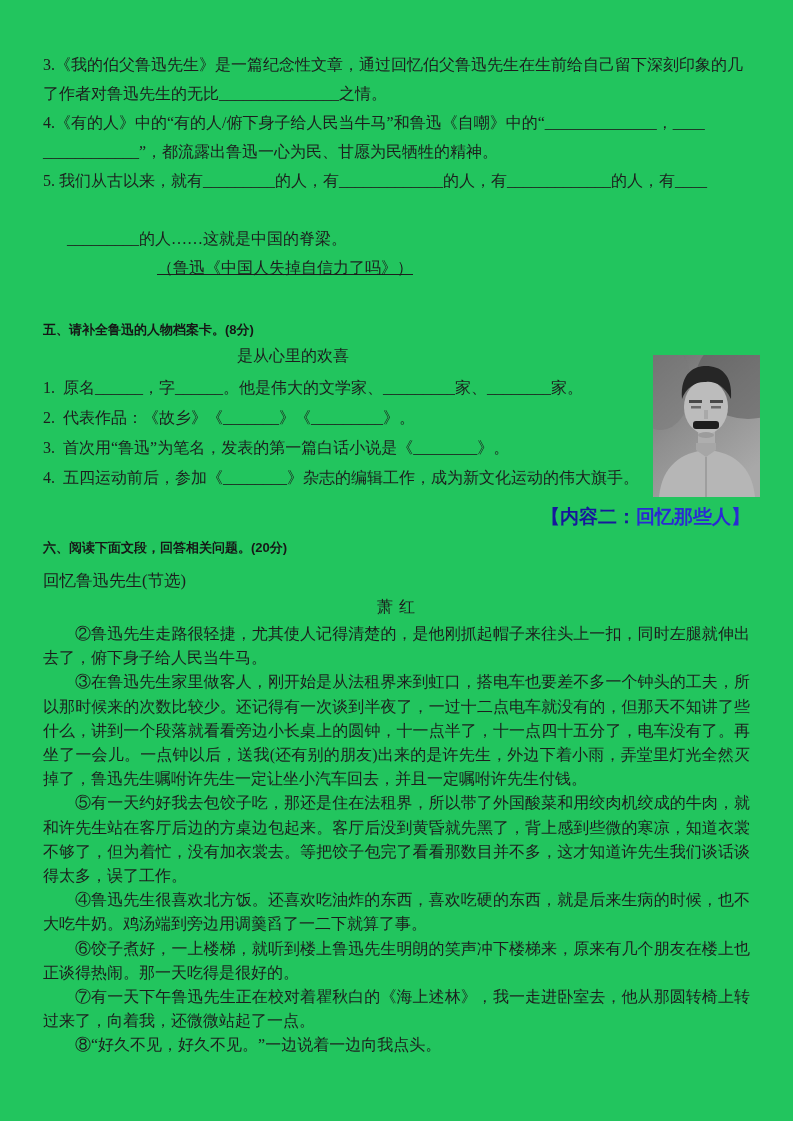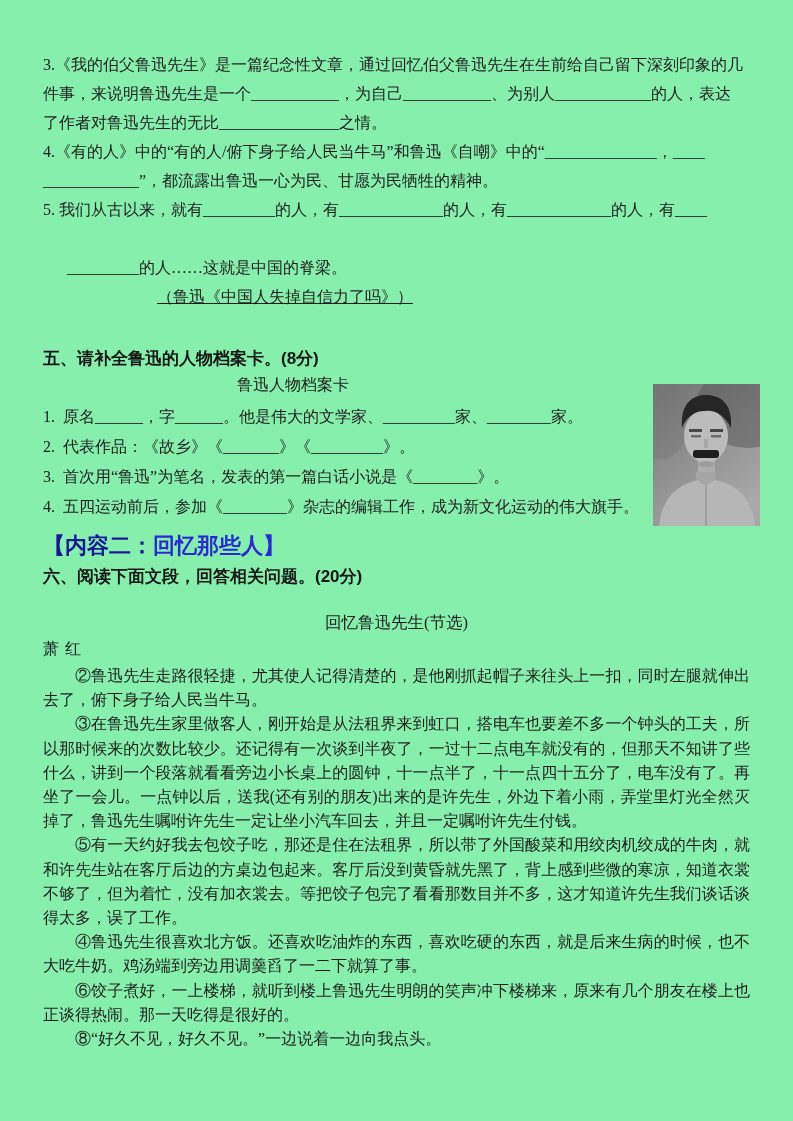--- a/index.html
+++ b/index.html
@@ -1,64 +1,63 @@
 <!DOCTYPE html>
 <html><head>
 <meta charset="utf-8">
 <style>
   html,body{margin:0;padding:0;background:#ffffff;}
   .page{
     position:relative;
     width:793px;height:1121px;
     box-sizing:border-box;
     padding:50px 43px 0 43px;
-    background:#86efac;
+    background:#22c55e;
     color:#1d1d1d;
     font-family:"Liberation Serif","DejaVu Serif",serif;
     overflow:hidden;
   }
   
   .questions{font-size:16px;line-height:29px;}
   .qline{white-space:pre;}
   .q5-attribution{margin-left:90px;text-decoration:underline;}
   
   .sec-heading{
     font-family:"Liberation Sans","DejaVu Sans",sans-serif;
-    font-weight:bold;font-size:17px;line-height:26px;
+    font-weight:bold;font-size:13px;line-height:26px;
     margin:6px 0 0 0;color:#161616;
   }
   
   .card{position:relative;min-height:160px;}
   .card-title{font-size:16px;line-height:26px;width:500px;text-align:center;}
   .card-items{margin-top:4px;}
   .card-item{white-space:pre;font-size:16px;line-height:30px;}
   .photo{position:absolute;top:12px;right:-10px;width:107px;height:142px;}
   .photo svg{display:block;}
   
   .banner{
-    text-align:left;
+    text-align:right;
     font-family:"Liberation Sans","DejaVu Sans",sans-serif;
-    font-weight:bold;font-size:22px;line-height:24px;margin-top:2px;
+    font-weight:bold;font-size:19px;line-height:24px;margin-top:2px;
   }
   
-  .passage-title{text-align:center;font-size:16.5px;line-height:26px;margin-top:20px;}
-  .passage-author{font-size:16px;line-height:26px;letter-spacing:1px;}
+  .passage-title{text-align:left;font-size:16.5px;line-height:26px;margin-top:7px;}
+  .passage-author{text-align:center;font-size:16px;line-height:26px;letter-spacing:1px;}
   .passage{margin-top:2px;font-size:16px;line-height:24.2px;text-align:justify;}
   .para{margin:0;text-indent:2em;}
   .para:nth-child(8){text-indent:1.35em;}
   .para:nth-child(9){text-indent:0.4em;}
 </style>
 </head>
 <body>
 
 <div class="page">
 
   <section class="questions">
     <div class="qline">3.《我的伯父鲁迅先生》是一篇纪念性文章，通过回忆伯父鲁迅先生在生前给自己留下深刻印象的几</div>
-    <div class="qline">件事，来说明鲁迅先生是一个___________，为自己___________、为别人____________的人，表达</div>
     <div class="qline">了作者对鲁迅先生的无比_______________之情。</div>
     <div class="qline">4.《有的人》中的“有的人/俯下身子给人民当牛马”和鲁迅《自嘲》中的“______________，____</div>
     <div class="qline">____________”，都流露出鲁迅一心为民、甘愿为民牺牲的精神。</div>
     <div class="qline">5. 我们从古以来，就有_________的人，有_____________的人，有_____________的人，有____</div>
     <div class="qline">
       <span>_________的人……这就是中国的脊梁。</span>
       <span class="q5-attribution">（鲁迅《中国人失掉自信力了吗》）</span>
     </div>
   </section>
 
@@ -85,21 +84,21 @@
         <rect x="57" y="45" width="13" height="3" fill="#474747"></rect>
         <rect x="38" y="51" width="10" height="2.5" fill="#6b6b6b"></rect>
         <rect x="58" y="51" width="10" height="2.5" fill="#6b6b6b"></rect>
         <rect x="51" y="55" width="4" height="9" fill="#a9a9a9"></rect>
         <rect x="40" y="66" width="26" height="8" rx="3" fill="#1e1e1e"></rect>
         <ellipse cx="53" cy="80" rx="8" ry="3" fill="#9c9c9c"></ellipse>
         <path d="M43,95 L53,102 L63,95 L63,88 L43,88 Z" fill="#a6a6a6"></path>
         <rect x="52" y="102" width="2" height="40" fill="#9e9e9e"></rect>
       </svg>
     </div>
-    <div class="card-title">鲁迅人物档案卡</div>
+    <div class="card-title">是从心里的欢喜</div>
     <div class="card-items">
       <div class="card-item">1.  原名______，字______。他是伟大的文学家、_________家、________家。</div>
       <div class="card-item">2.  代表作品：《故乡》《_______》《_________》。</div>
       <div class="card-item">3.  首次用“鲁迅”为笔名，发表的第一篇白话小说是《________》。</div>
       <div class="card-item">4.  五四运动前后，参加《________》杂志的编辑工作，成为新文化运动的伟大旗手。</div>
     </div>
   </section>
 
   <div class="banner">
     <span style="color: rgb(23, 23, 156);">【内容二：</span><span style="color: rgb(42, 42, 212);">回忆那些人】</span>
@@ -109,17 +108,18 @@
 
   <div class="passage-title">回忆鲁迅先生(节选)</div>
   <div class="passage-author">萧 红</div>
 
   <section class="passage">
     <p class="para">②鲁迅先生走路很轻捷，尤其使人记得清楚的，是他刚抓起帽子来往头上一扣，同时左腿就伸出去了，俯下身子给人民当牛马。</p>
     <p class="para">③在鲁迅先生家里做客人，刚开始是从法租界来到虹口，搭电车也要差不多一个钟头的工夫，所以那时候来的次数比较少。还记得有一次谈到半夜了，一过十二点电车就没有的，但那天不知讲了些什么，讲到一个段落就看看旁边小长桌上的圆钟，十一点半了，十一点四十五分了，电车没有了。再坐了一会儿。一点钟以后，送我(还有别的朋友)出来的是许先生，外边下着小雨，弄堂里灯光全然灭掉了，鲁迅先生嘱咐许先生一定让坐小汽车回去，并且一定嘱咐许先生付钱。</p>
     <p class="para">⑤有一天约好我去包饺子吃，那还是住在法租界，所以带了外国酸菜和用绞肉机绞成的牛肉，就和许先生站在客厅后边的方桌边包起来。客厅后没到黄昏就先黑了，背上感到些微的寒凉，知道衣裳不够了，但为着忙，没有加衣裳去。等把饺子包完了看看那数目并不多，这才知道许先生我们谈话谈得太多，误了工作。</p>
     <p class="para">④鲁迅先生很喜欢北方饭。还喜欢吃油炸的东西，喜欢吃硬的东西，就是后来生病的时候，也不大吃牛奶。鸡汤端到旁边用调羹舀了一二下就算了事。</p>
     <p class="para">⑥饺子煮好，一上楼梯，就听到楼上鲁迅先生明朗的笑声冲下楼梯来，原来有几个朋友在楼上也正谈得热闹。那一天吃得是很好的。</p>
+    <p class="para">⑦有一天下午鲁迅先生正在校对着瞿秋白的《海上述林》，我一走进卧室去，他从那圆转椅上转过来了，向着我，还微微站起了一点。</p>
     <p class="para">⑧“好久不见，好久不见。”一边说着一边向我点头。</p>
 
   </section>
 
 </div>
 
 </body></html>

